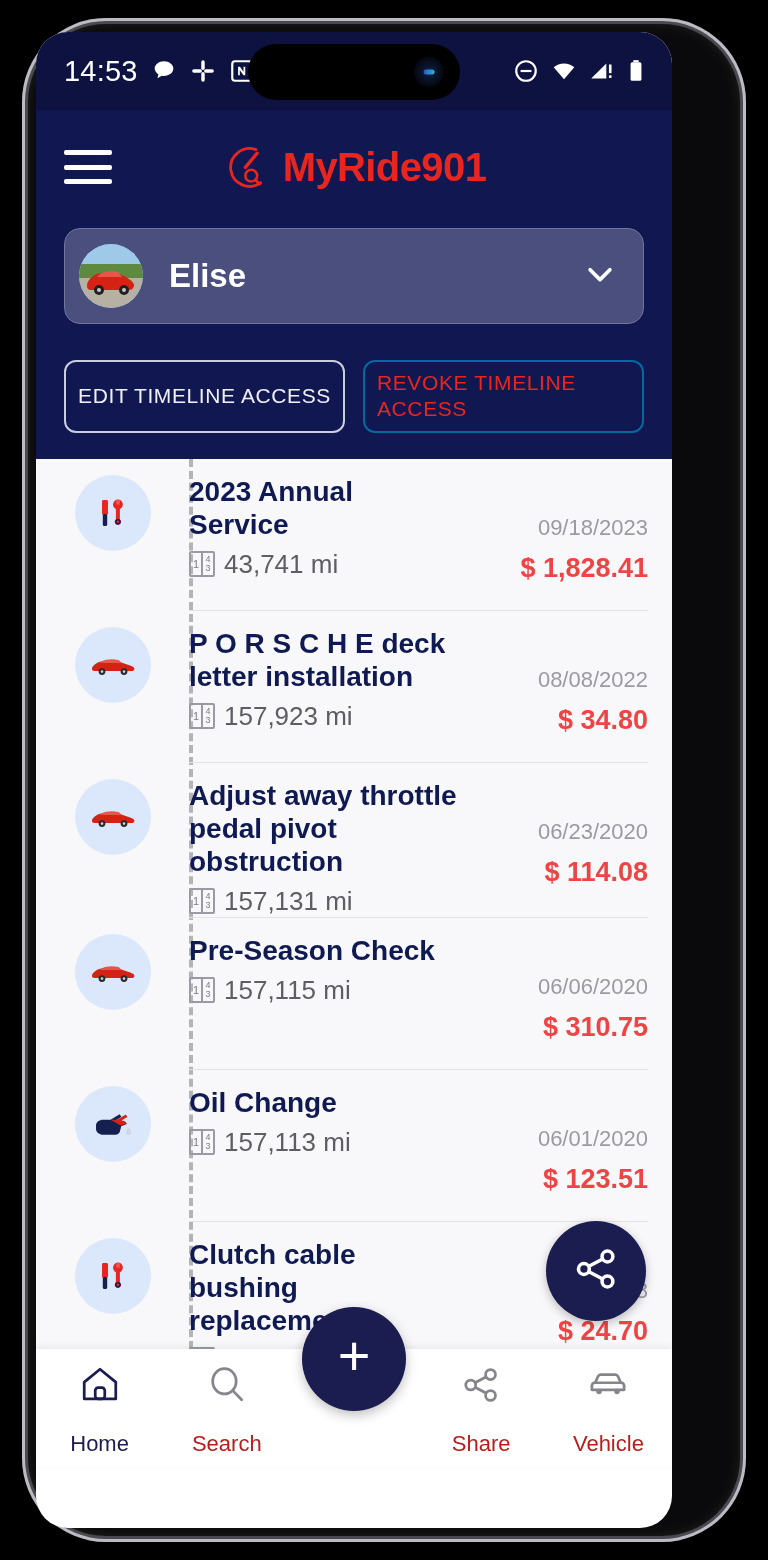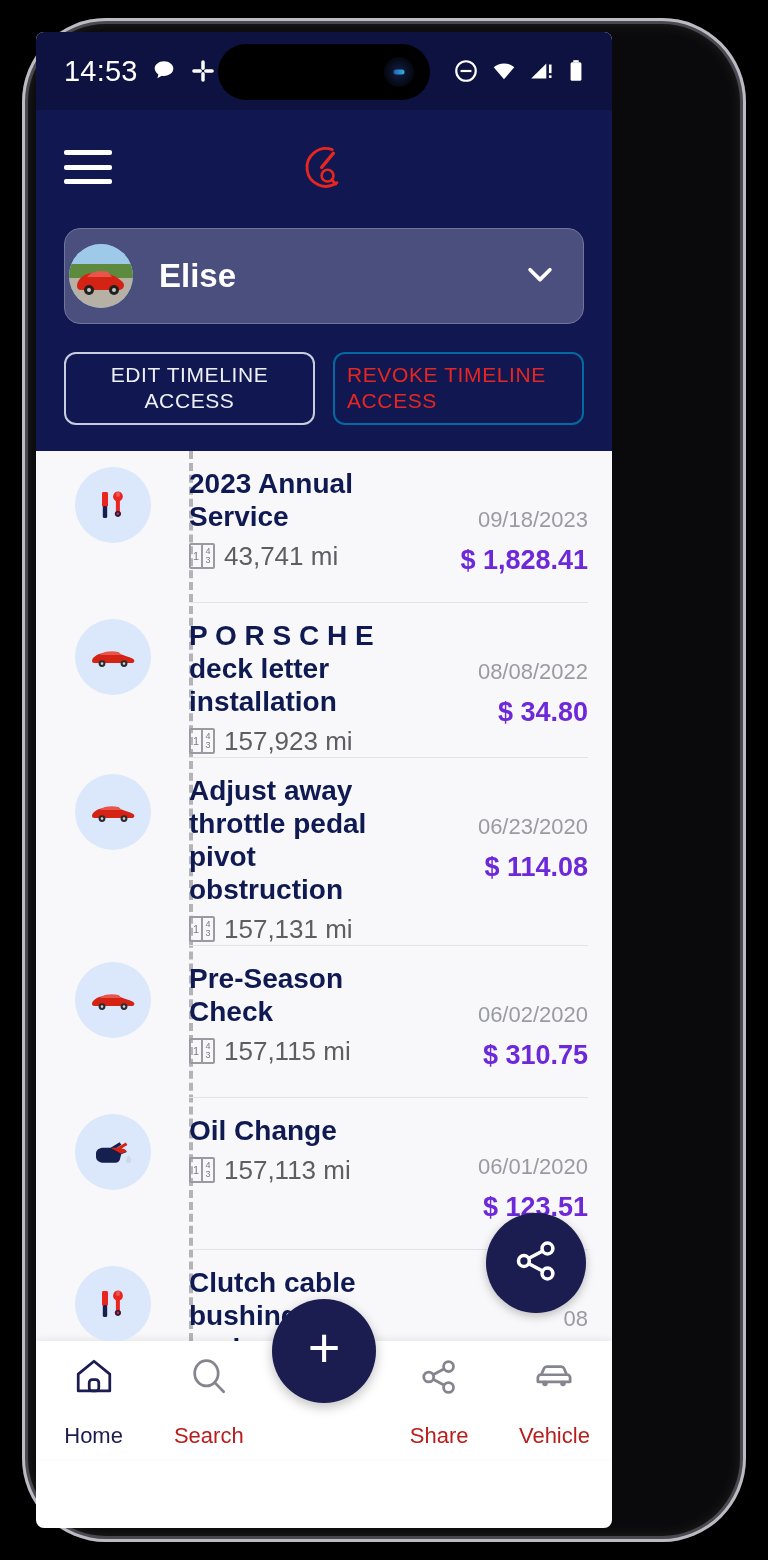--- a/index.html
+++ b/index.html
@@ -30,22 +30,22 @@
   .phone-frame::after {
     content:"";
     position:absolute; inset: 3px;
     border-radius: 81px;
     box-shadow: inset 0 0 14px 3px rgba(255,255,255,0.10);
     pointer-events:none;
   }
   .screen {
     position: absolute;
     left: 36px; top: 32px;
-    width: 576px; height: 1496px;
-    border-radius: 8px;
+    width: 636px; height: 1496px;
+    border-radius: 32px;
     background: #ffffff;
     overflow: hidden;
   }
 
   
   .status-bar {
     position: relative;
     height: 78px;
     background: #0d1240;
     display: flex;
@@ -114,39 +114,39 @@
   }
 
   
   .vehicle-select {
     margin: 18px 28px 0 28px;
     height: 96px;
     background: #4a4f7d;
     border: 1.5px solid #70759c;
     border-radius: 16px;
     display: flex; align-items: center;
-    padding: 0 26px 0 4px;
+    padding: 0 26px 0 14px;
     cursor: pointer;
   }
   .veh-avatar {
     width: 64px; height: 64px; border-radius: 50%;
     overflow: hidden; flex: none;
     position: relative;
     background: #8fbfe0;
   }
   .veh-name {
     margin-left: 26px;
     font-size: 33px; font-weight: bold; color: #fff;
   }
   .veh-chevron { margin-left: auto; }
 
   
   .access-row {
     display: flex; gap: 18px;
-    margin: 28px 28px 0 28px;
+    margin: 36px 28px 0 28px;
     padding-bottom: 26px;
   }
   .btn-access {
     flex: 1;
     min-height: 66px;
     border-radius: 12px;
     background: transparent;
     display: flex; align-items: center; justify-content: center;
     text-align: center;
     font-size: 21px; font-weight: 500;
@@ -208,21 +208,21 @@
   }
   .tl-right {
     width: 174px; flex: none;
     display: flex; flex-direction: column;
     align-items: flex-end;
     padding-top: 2px;
   }
   .tl-date { font-size: 22px; color: #9a9aa2; white-space: nowrap; margin-top: 38px; }
   .tl-cost {
     margin-top: 12px;
-    font-size: 27px; font-weight: bold; color: #6d28d9;
+    font-size: 27px; font-weight: bold; color: #ef4444;
     white-space: nowrap;
     text-align: right;
   }
 
   
   .odo-ic {
     width: 26px; height: 26px;
     border: 2px solid #9a9aa2;
     border-radius: 2px;
     display: flex; flex: none;
@@ -365,20 +365,21 @@
         </div>
         <div class="brand">
           <span>
             <svg width="52" height="52" viewBox="0 0 44 44">
               <path d="M33 37A16 16 0 1 1 29 9" fill="none" stroke="#e8251f" stroke-width="2.4" stroke-linecap="round"></path>
               <line x1="20" y1="24" x2="30" y2="12" stroke="#e8251f" stroke-width="2.8" stroke-linecap="round"></line>
               <circle cx="25" cy="31" r="5" fill="none" stroke="#e8251f" stroke-width="2.2"></circle>
               <line x1="28.5" y1="34.5" x2="32" y2="38" stroke="#e8251f" stroke-width="2.4" stroke-linecap="round"></line>
             </svg>
           </span>
+          <span class="brand-name">MyRide901</span>
         </div>
       </div>
 
       <div class="vehicle-select">
         <div class="veh-avatar">
           <svg width="64" height="64" viewBox="0 0 64 64">
             <defs>
                 <clipPath id="cc">
                   <circle cx="32" cy="32" r="32"></circle>
                 </clipPath>
@@ -520,21 +521,21 @@
          <div class="tl-title">Pre-Season Check</div>
          <div class="tl-odo">
            <span class="odo-ic">
                     <i>1</i>
                     <i>4<br>3</i>
                   </span>
                   <span>157,115 mi</span>
          </div>
        </div>
        <div class="tl-right">
-         <span class="tl-date">06/02/2020</span>
+         <span class="tl-date">06/06/2020</span>
          <span class="tl-cost">$ 310.75</span>
        </div>
      </div>
           </div>
           <div class="tl-item">
             <div class="tl-marker">
        <div class="tl-bubble">
                 <svg width="46" height="38" viewBox="0 0 46 38">
       <path d="M6 20.5c0-3.4 3-5.8 7.4-5.8h7.2l9-5.5 1.8 2.6-6.4 4.3h6.4c2.6 0 4.4 1.2 5.4 3l-5.6 2.1-1.3 5.3c-.5 2-2.2 3.2-4.4 3.2H13.4C9.1 29.7 6 27.2 6 23.7z" fill="#16204f"></path>
       <path d="M20.6 14.7h6.4l8.8-5.2 1.6 2.5-6 3.6c2.6 0 4.4 1.2 5.4 3l-5.6 2.1z" fill="#d42314"></path>

